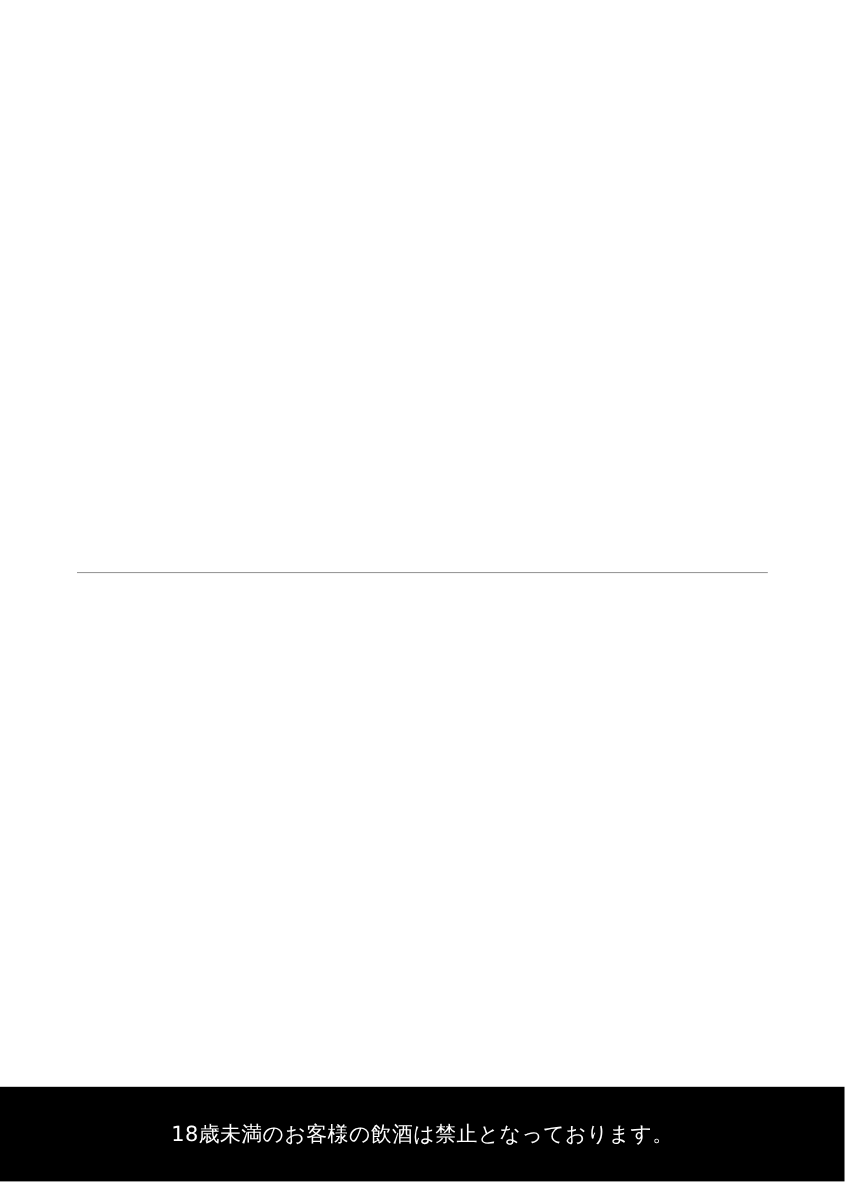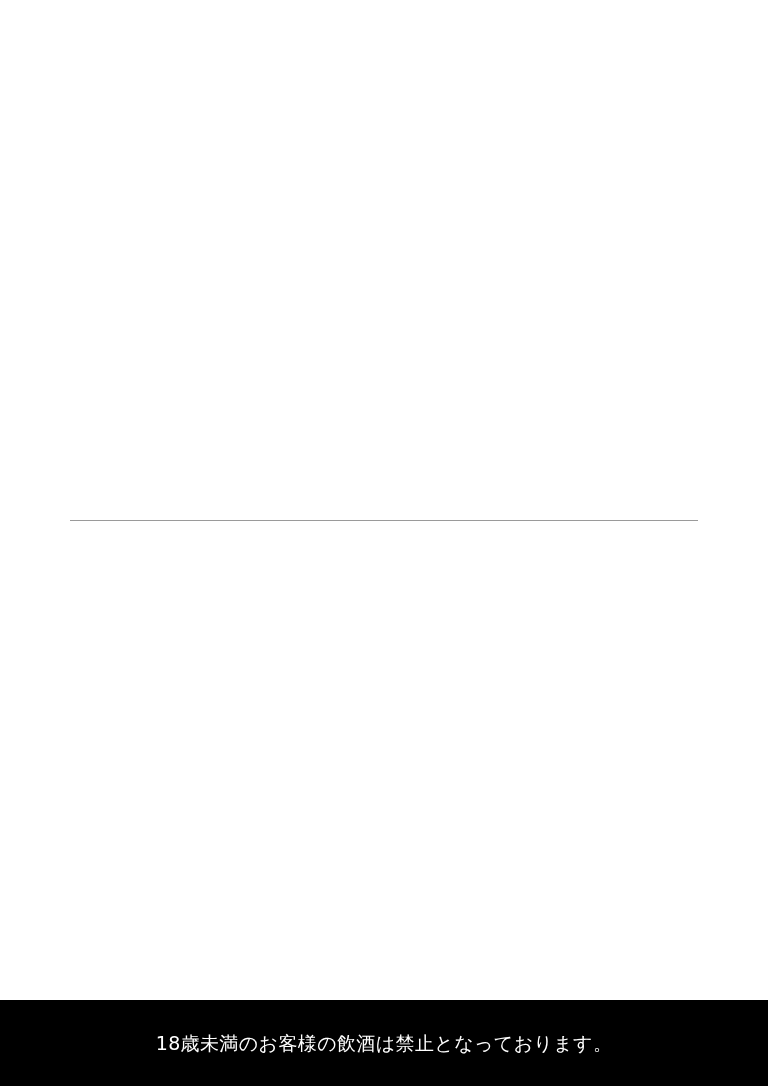--- a/index.html
+++ b/index.html
@@ -25,21 +25,21 @@
     left: 70px;
     width: 628px;
     height: 1px;
     background: #9a9a9a;
     top: 520px;
   }
   
   #warning-bar {
     position: absolute;
     left: 0;
-    bottom: 0;
+    bottom: 12px;
     width: 768px;
     height: 86px;
     background: #000000;
     color: #ffffff;
     display: flex;
     flex-direction: column;
     align-items: center;
     justify-content: center;
     gap: 4px;
   }

